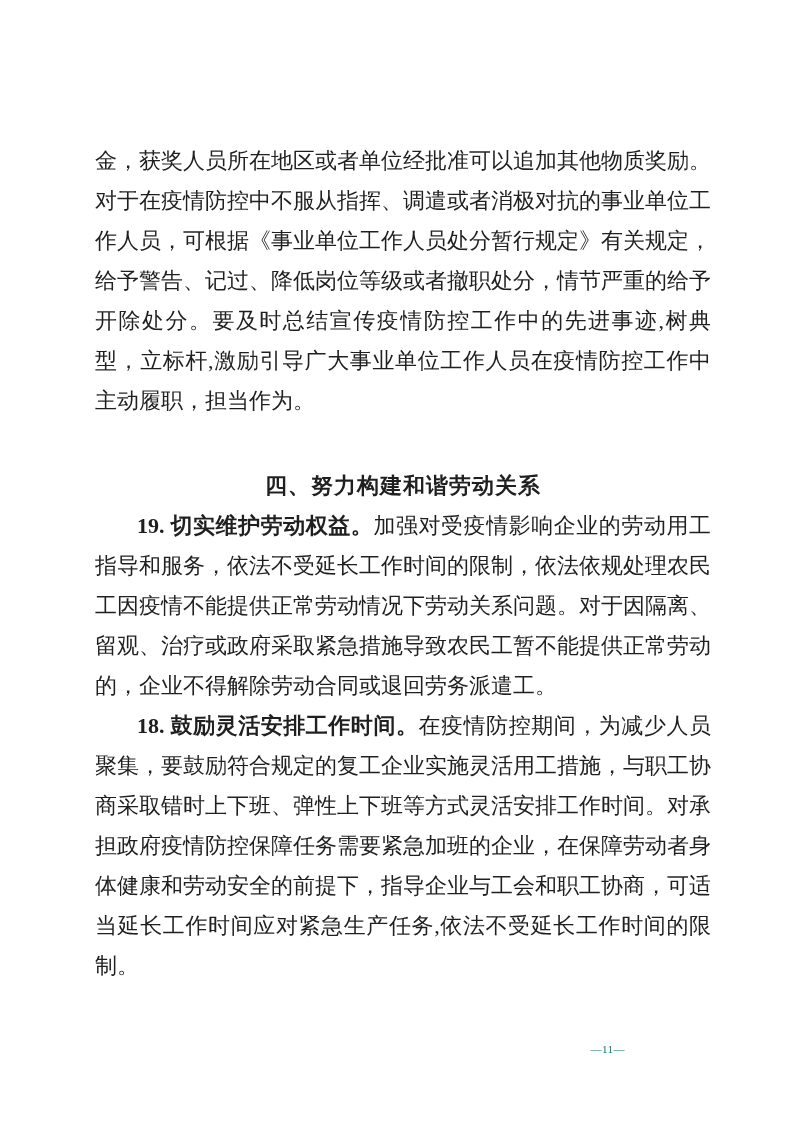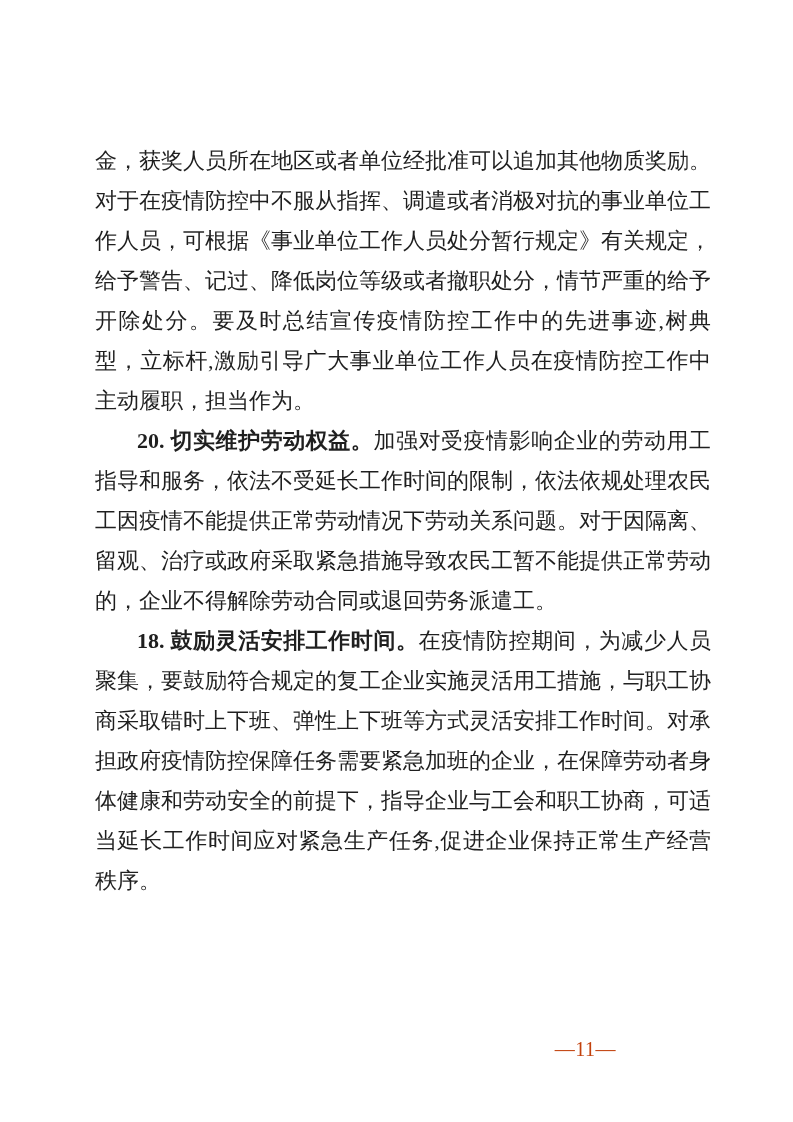--- a/index.html
+++ b/index.html
@@ -41,42 +41,43 @@
     font-size: 22px;
     line-height: 40px;
     font-weight: bold;
     text-align: center;
     margin: 45px 0 0 0;
     letter-spacing: 1px;
   }
   .footer {
     position: absolute;
     top: 1041px;
-    right: 96px;
-    font-size: 20px;
+    right: 87px;
+    font-size: 11px;
     line-height: 17px;
-    color: #c2410c;
+    color: #0f766e;
     letter-spacing: 0.5px;
   }
 </style>
 </head>
 <body>
 
 <div class="page">
   <div class="content">
 
     <p class="body-paragraph">
       <span>金，获奖人员所在地区或者单位经批准可以追加其他物质奖励。对于在疫情防控中不服从指挥、调遣或者消极对抗的事业单位工作人员，可根据《事业单位工作人员处分暂行规定》有关规定，给予警告、记过、降低岗位等级或者撤职处分，情节严重的给予开除处分。要及时总结宣传疫情防控工作中的先进事迹,树典型，立标杆,激励引导广大事业单位工作人员在疫情防控工作中主动履职，担当作为。</span>
     </p>
 
+    <h2 class="heading">四、努力构建和谐劳动关系</h2>
 
     <p class="body-paragraph indent">
-      <span class="lead">20. 切实维护劳动权益。</span><span>加强对受疫情影响企业的劳动用工指导和服务，依法不受延长工作时间的限制，依法依规处理农民工因疫情不能提供正常劳动情况下劳动关系问题。对于因隔离、留观、治疗或政府采取紧急措施导致农民工暂不能提供正常劳动的，企业不得解除劳动合同或退回劳务派遣工。</span>
+      <span class="lead">19. 切实维护劳动权益。</span><span>加强对受疫情影响企业的劳动用工指导和服务，依法不受延长工作时间的限制，依法依规处理农民工因疫情不能提供正常劳动情况下劳动关系问题。对于因隔离、留观、治疗或政府采取紧急措施导致农民工暂不能提供正常劳动的，企业不得解除劳动合同或退回劳务派遣工。</span>
     </p>
 
     <p class="body-paragraph indent">
-      <span class="lead">18. 鼓励灵活安排工作时间。</span><span>在疫情防控期间，为减少人员聚集，要鼓励符合规定的复工企业实施灵活用工措施，与职工协商采取错时上下班、弹性上下班等方式灵活安排工作时间。对承担政府疫情防控保障任务需要紧急加班的企业，在保障劳动者身体健康和劳动安全的前提下，指导企业与工会和职工协商，可适当延长工作时间应对紧急生产任务,促进企业保持正常生产经营秩序。</span>
+      <span class="lead">18. 鼓励灵活安排工作时间。</span><span>在疫情防控期间，为减少人员聚集，要鼓励符合规定的复工企业实施灵活用工措施，与职工协商采取错时上下班、弹性上下班等方式灵活安排工作时间。对承担政府疫情防控保障任务需要紧急加班的企业，在保障劳动者身体健康和劳动安全的前提下，指导企业与工会和职工协商，可适当延长工作时间应对紧急生产任务,依法不受延长工作时间的限制。</span>
     </p>
 
   </div>
 
   <div class="footer">—11—</div>
 </div>
 
 </body></html>

